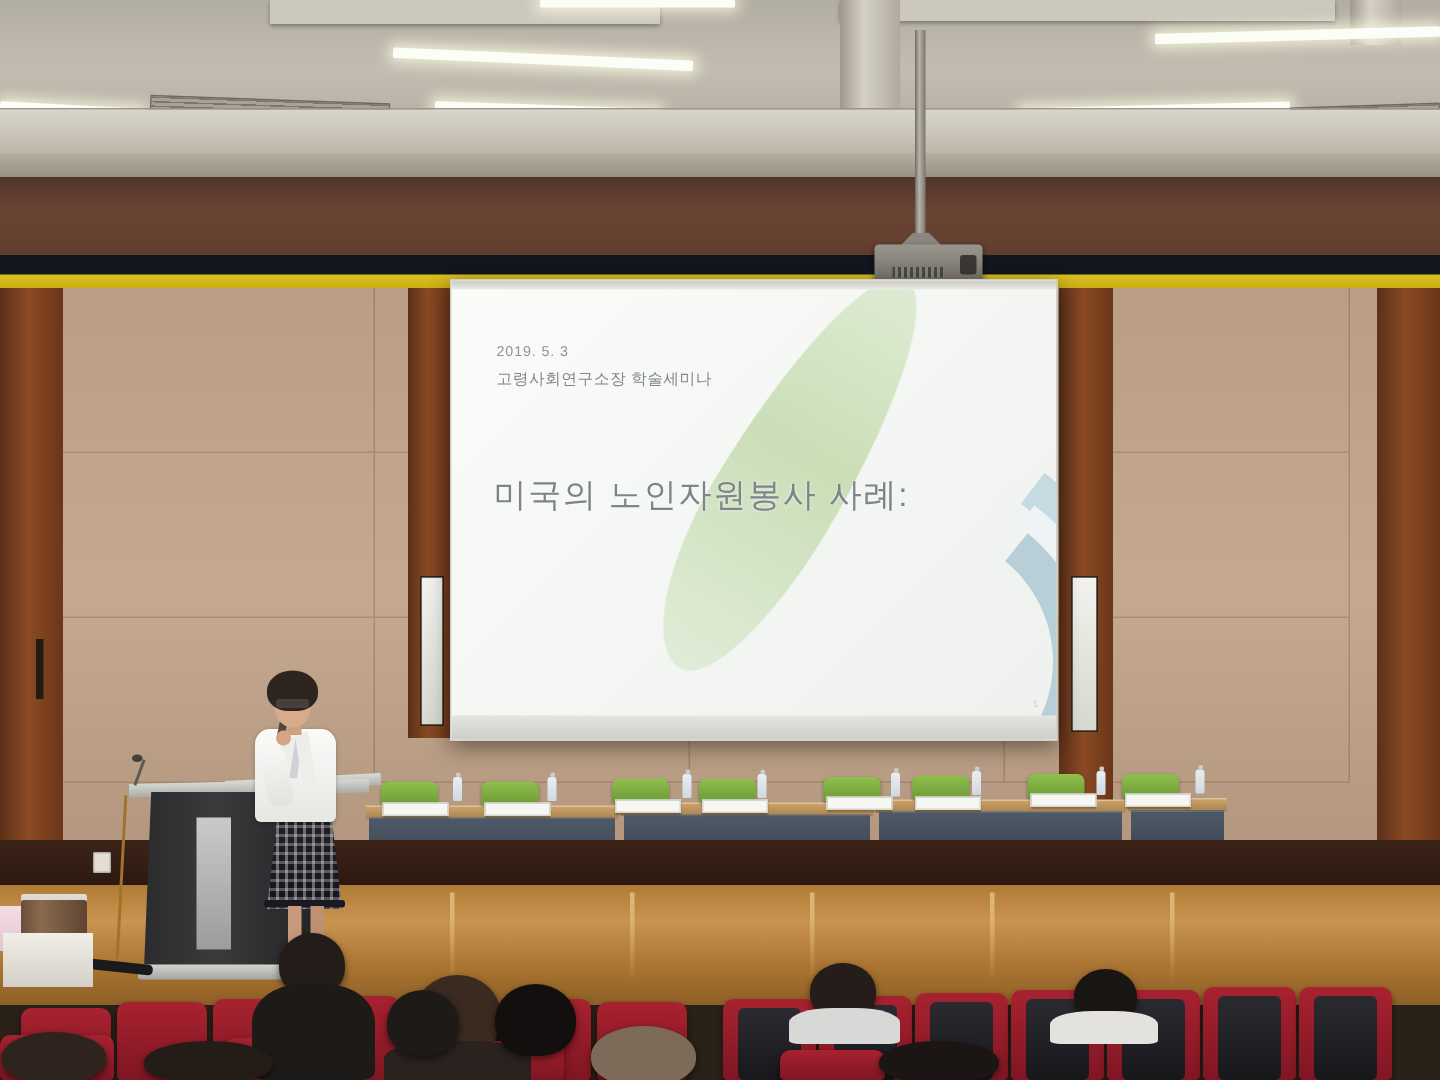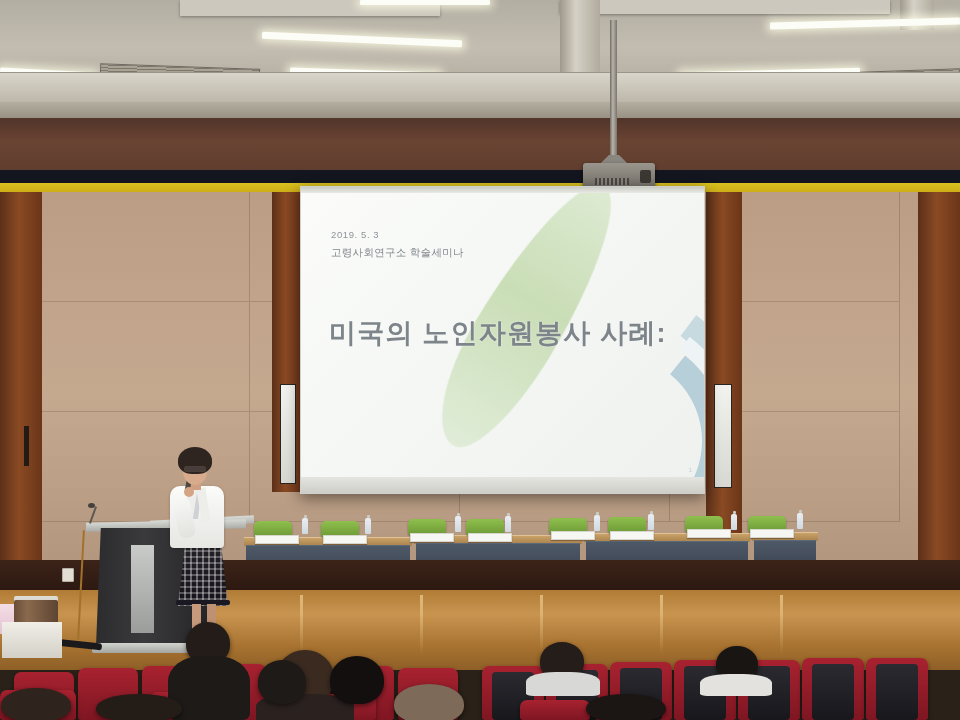--- a/index.html
+++ b/index.html
@@ -167,21 +167,21 @@
   .slide-date {
     position:absolute; left:30px; top:36px;
     font-size:9.5px; color:#8e9398; letter-spacing:.6px;
   }
   .slide-sub {
     position:absolute; left:30px; top:53px;
     font-size:10.5px; color:#80868c; letter-spacing:.3px;
   }
   .slide-title {
     position:absolute; left:28px; top:122px;
-    font-size:27px; font-weight:bold; color:#7d848a; letter-spacing:1.2px;
+    font-size:22px; font-weight:normal; color:#7d848a; letter-spacing:1.2px;
     text-shadow:0 0 2px rgba(255,255,255,.7);
   }
   .slide-byline {
     position:absolute; left:30px; top:198px;
     font-size:8px; color:#b9c2c8; letter-spacing:.5px;
   }
   .slide-corner {
     position:absolute; right:12px; bottom:6px;
     font-size:6px; color:#c6ccd0;
   }
@@ -430,21 +430,21 @@
   <div class="proj-vent"></div>
 
   <div class="screen-frame">
     <div class="screen-top-bar"></div>
     <div class="slide">
       <div class="blade"></div>
       <div class="arc arc1"></div>
       <div class="arc arc2"></div>
       <div class="arc arc3"></div>
       <div class="slide-date">2019. 5. 3</div>
-      <div class="slide-sub">고령사회연구소 학술세미나</div>
+      <div class="slide-sub">고령사회연구소장 학술세미나</div>
       <div class="slide-title">미국의 노인자원봉사 사례:</div>
       <div class="slide-corner">1</div>
     </div>
     <div class="screen-bottom-bar"></div>
   </div>
 
   <div class="head-table" style="left:244px;top:537px;width:168px;"></div>
   <div class="table-skirt" style="left:246px;top:545px;width:164px;height:34px;"></div>
   <div class="head-table" style="left:414px;top:535px;width:168px;"></div>
   <div class="table-skirt" style="left:416px;top:543px;width:164px;height:34px;"></div>

